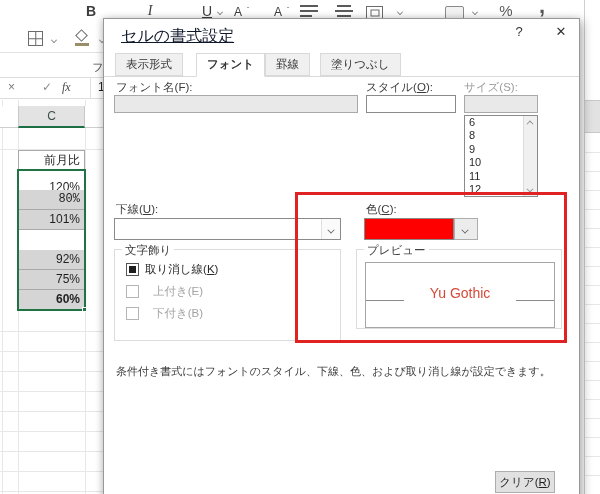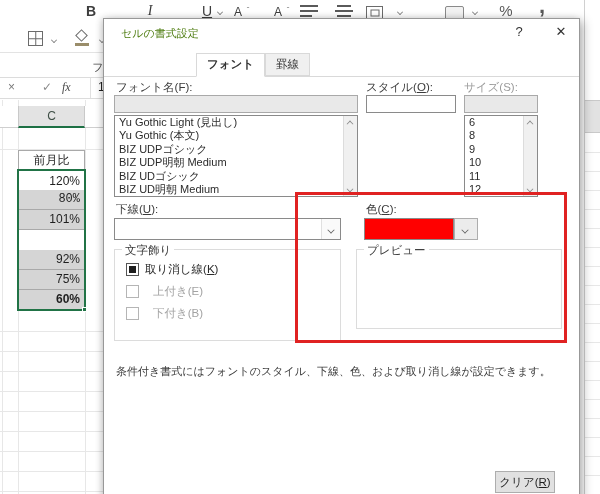--- a/index.html
+++ b/index.html
@@ -26,36 +26,36 @@
   
   #formula-bar{position:absolute;left:0;top:77px;width:108px;height:22px;border-top:1px solid #dcdcdc;border-bottom:1px solid #dcdcdc;background:#fff;overflow:hidden;}
   #formula-bar .fb{position:absolute;top:2px;font-size:12px;color:#7a7a7a;}
   #formula-bar .sep{position:absolute;left:90px;top:0;bottom:0;width:1px;background:#e0e0e0;}
 
   
   .vgrid{position:absolute;top:100px;bottom:0;width:1px;background:#e7e7e7;}
   #col-header-row{position:absolute;left:0;top:106px;width:104px;height:22px;background:#fff;border-bottom:1px solid #cfcfcf;}
   #col-header-c{position:absolute;left:18px;top:0;width:67px;height:22px;background:#e3e3e3;border-left:1px solid #c9c9c9;border-right:1px solid #c9c9c9;border-bottom:2px solid #1d7044;color:#3f4f46;font-size:12px;text-align:center;line-height:20px;}
   .srow{position:absolute;left:18px;width:67px;height:20px;font-size:12px;color:#1f1f1f;line-height:19px;background:#fff;border-bottom:1px solid #a9a9a9;border-left:1px solid #a9a9a9;border-right:1px solid #a9a9a9;padding:0 4px;}
-  .srow.head{border-top:1px solid #a9a9a9;text-align:center;font-family:Liberation Serif, serif;}
+  .srow.head{border-top:1px solid #a9a9a9;text-align:right;font-family:Liberation Serif, serif;}
   .srow.num{text-align:right;}
   .srow.sel{background:#d5d5d5;}
   #sel-outline{position:absolute;left:17px;top:169px;width:69px;height:142px;border:2px solid #217346;pointer-events:none;}
   #sel-handle{position:absolute;right:-3px;bottom:-3px;width:5px;height:5px;background:#217346;border:1px solid #fff;}
   #grid-below{position:absolute;left:0;top:312px;width:104px;bottom:0;background:repeating-linear-gradient(to bottom,transparent 0 19px,#e7e7e7 19px 20px);}
   #grid-upper{position:absolute;left:0;top:128px;width:104px;height:22px;border-bottom:1px solid #e7e7e7;}
 
   
   #right-strip{position:absolute;left:584px;top:0;width:16px;height:494px;background:#fff;border-left:1px solid #d0d0d0;}
   #right-header{position:absolute;left:0;top:100px;width:16px;height:33px;background:#e2e2e2;border-top:1px solid #c9c9c9;border-bottom:1px solid #c9c9c9;}
   #right-grid{position:absolute;left:0;top:134px;width:16px;bottom:0;background:repeating-linear-gradient(to bottom,transparent 0 18px,#e7e7e7 18px 19px);}
 
   
   #dialog{position:absolute;left:103px;top:18px;width:477px;height:490px;background:#fff;border:1px solid #989898;box-shadow:3px 3px 10px rgba(0,0,0,.30),-2px 0 6px rgba(0,0,0,.12);}
-  #dlg-title{position:absolute;left:17px;top:7px;font-size:11px;color:#4d7c0f;}
+  #dlg-title{position:absolute;left:17px;top:7px;font-size:16px;color:#0f172a;text-decoration:underline;}
   .dlg-sysbtn{position:absolute;top:3px;width:26px;height:20px;text-align:center;font-size:13px;color:#333;line-height:20px;cursor:default;}
   #dlg-tabbar{position:absolute;left:0;top:34px;width:100%;height:24px;}
   .tab{position:absolute;top:0;height:23px;background:#f0f0f0;border:1px solid #d9d9d9;font-size:11.5px;color:#333;text-align:center;line-height:21px;padding:0 10px;}
   .tab.active{background:#fff;border-bottom:1px solid #fff;height:24px;z-index:2;}
   #tab-underline{position:absolute;left:0;top:57px;width:100%;height:1px;background:#d9d9d9;}
   .dlg-label{position:absolute;font-size:11.5px;color:#3b3b3b;}
   .dlg-label u{text-decoration:underline;}
   .dlg-label.dis{color:#9b9b9b;}
   .inputbox{position:absolute;height:18px;border:1px solid #8a8a8a;background:#fff;}
   .inputbox.gray{background:#e9e9e9;border-color:#a9a9a9;}
@@ -139,21 +139,21 @@
 
   <div class="vgrid" style="left:2px;"></div>
   <div class="vgrid" style="left:18px;"></div>
   <div class="vgrid" style="left:85px;"></div>
   <div id="col-header-row">
     <div id="col-header-c">C</div>
   </div>
   <div id="grid-upper"></div>
 
   <div class="srow head" style="top:150px;">前月比</div>
-  <div class="srow num" style="top:172px;">120%</div>
+  <div class="srow num" style="top:178px;">120%</div>
   <div class="srow num sel" style="top:190px;font-family:Liberation Mono, monospace;">80%</div>
   <div class="srow num sel" style="top:210px;">101%</div>
   <div class="srow num sel" style="top:230px;margin-top:42px;">99%</div>
   <div class="srow num sel" style="top:250px;">92%</div>
   <div class="srow num sel" style="top:270px;">75%</div>
   <div class="srow num sel" style="top:290px;font-weight:bold;">60%</div>
   <div id="sel-outline">
     <div id="sel-handle"></div>
   </div>
   <div id="grid-below"></div>
@@ -162,45 +162,35 @@
     <div id="right-header"></div>
     <div id="right-grid"></div>
   </div>
 
   <div id="dialog">
     <div id="dlg-title">セルの書式設定</div>
     <div class="dlg-sysbtn" style="left:402px;">?</div>
     <div class="dlg-sysbtn" style="left:444px;">✕</div>
 
     <div id="dlg-tabbar">
+      <div class="tab" style="left:11px;">表示形式</div>
       <div class="tab active" style="left:92px;font-weight:bold;">フォント</div>
       <div class="tab" style="left:161px;">罫線</div>
+      <div class="tab" style="left:216px;">塗りつぶし</div>
     </div>
     <div id="tab-underline"></div>
 
     <div class="dlg-label" style="left:12px;top:61px;">フォント名(F):</div>
     <div class="dlg-label" style="left:262px;top:61px;"><span>スタイル(</span><u>O</u><span>):</span></div>
     <div class="dlg-label dis" style="left:360px;top:61px;">サイズ(S):</div>
 
     <div class="inputbox gray" style="left:10px;top:76px;width:244px;"></div>
     <div class="inputbox" style="left:262px;top:76px;width:90px;"></div>
     <div class="inputbox gray" style="left:360px;top:76px;width:74px;"></div>
 
-    <div class="listbox" style="left:10px;top:96px;width:244px;height:82px;">
-      <div class="item">Yu Gothic Light (見出し)</div>
-      <div class="item">Yu Gothic (本文)</div>
-      <div class="item">BIZ UDPゴシック</div>
-      <div class="item">BIZ UDP明朝 Medium</div>
-      <div class="item">BIZ UDゴシック</div>
-      <div class="item">BIZ UD明朝 Medium</div>
-      <div class="sbar">
-        <span class="sb-chev up" style="top:3px;"></span>
-        <span class="sb-chev dn" style="bottom:3px;"></span>
-      </div>
-    </div>
 
 
     <div class="listbox" style="left:360px;top:96px;width:74px;height:82px;">
       <div class="item">6</div>
       <div class="item">8</div>
       <div class="item">9</div>
       <div class="item">10</div>
       <div class="item">11</div>
       <div class="item">12</div>
       <div class="sbar">
@@ -234,20 +224,25 @@
         <span class="chk-label">上付き(E)</span>
       </div>
       <div class="chk-row dis" style="top:57px;">
         <span class="chk dis"></span>
         <span class="chk-label">下付き(B)</span>
       </div>
     </div>
 
     <div class="groupbox" style="left:252px;top:230px;width:206px;height:80px;">
       <div class="gb-label">プレビュー</div>
+      <div id="preview-inner">
+        <div id="preview-text" style="color:#d6493a;">Yu Gothic</div>
+        <div class="pv-line" style="left:0;width:38px;"></div>
+        <div class="pv-line" style="right:0;width:38px;"></div>
+      </div>
     </div>
 
     <div id="dlg-footnote">条件付き書式にはフォントのスタイル、下線、色、および取り消し線が設定できます。</div>
 
     <div id="clear-btn"><span>クリア(</span><u>R</u><span>)</span></div>
   </div>
 
   <div id="annotation-rect"></div>
 
 </div>

